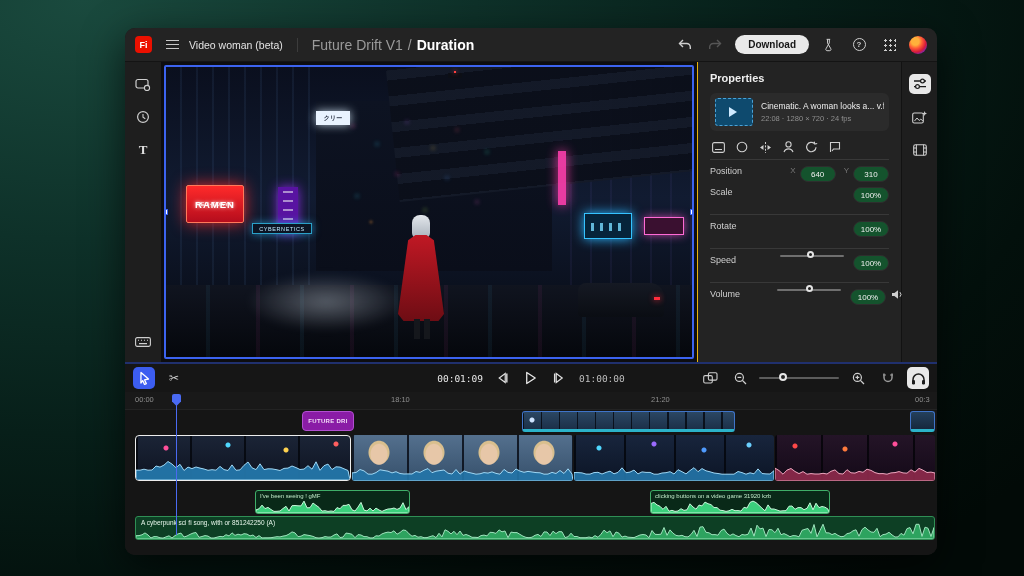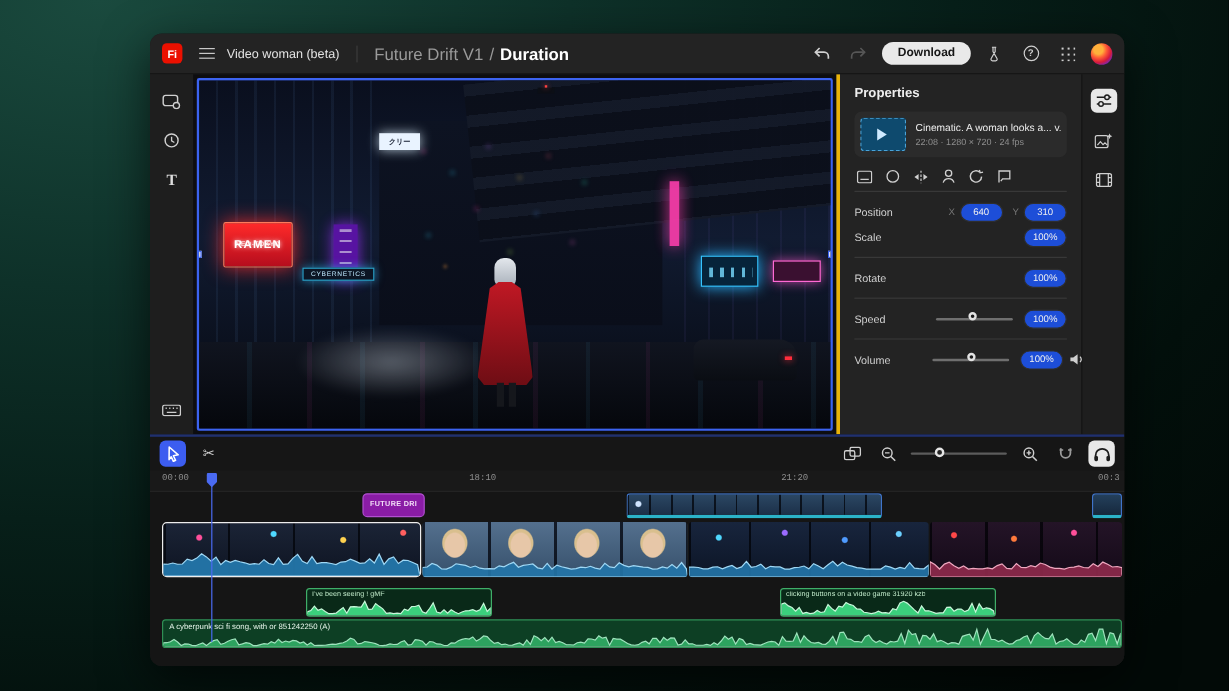--- a/index.html
+++ b/index.html
@@ -73,53 +73,53 @@
   .car::after{content:"";position:absolute;right:4px;top:14px;width:6px;height:3px;background:#ff2d3c;box-shadow:0 0 6px #ff2d3c}
   .hero{left:232px;bottom:18px;width:46px;height:124px}
   .hero .hair{left:14px;top:0;width:18px;height:24px;background:linear-gradient(180deg,#e3e7ec,#a8b0ba);border-radius:8px 8px 6px 6px}
   .hero .cape{left:0;top:20px;width:46px;height:86px;background:linear-gradient(180deg,#c01824,#6e0d14);
     clip-path:polygon(38% 0,62% 0,78% 6%,100% 92%,88% 100%,12% 100%,0 92%,22% 6%);box-shadow:0 0 10px rgba(150,20,30,.5)}
   .hero .legA,.hero .legB{top:104px;width:6px;height:20px;background:#15171c}
   .hero .legA{left:16px}.hero .legB{left:26px}
   .drone{left:282px;top:6px;width:14px;height:5px;background:#0c0f16}
   .drone::after{content:"";position:absolute;left:6px;top:-2px;width:2px;height:2px;background:#ff4040;box-shadow:0 0 4px #ff4040}
   
-  .props{width:204px;background:#232323;border-left:3px solid #eab308;padding:10px 12px 0;color:#ddd;position:relative}
+  .props{width:204px;background:#232323;border-left:1px solid #eab308;padding:10px 12px 0;color:#ddd;position:relative}
   .ptitle{font-size:11px;font-weight:bold;color:#eee;margin-bottom:9px}
   .clipcard{display:flex;gap:8px;background:#2b2b2b;border-radius:6px;padding:5px;align-items:center}
   .clipthumb{width:38px;height:28px;background:#0e4a6e;border-radius:3px;border:1px dashed #4aa3d8;position:relative;flex:none}
   .clipthumb::after{content:"";position:absolute;left:13px;top:8px;border-left:8px solid #cfeaff;border-top:5px solid transparent;border-bottom:5px solid transparent}
   .cliptitle{font-size:8.5px;color:#ededed;white-space:nowrap;overflow:hidden}
   .clipmeta{font-size:7.5px;color:#8f8f8f;margin-top:3px}
   .irow{display:flex;gap:11px;margin:10px 2px 4px;color:#cfcfcf;align-items:center}
   .phr{border:none;border-top:1px solid #383838;margin:6px 0}
-  .prow{display:flex;align-items:center;height:21px;padding-right:18px}
+  .prow{display:flex;align-items:flex-start;height:21px;padding-right:18px}
   .prow .lbl{flex:1;font-size:9px;color:#cfcfcf}
-  .chip{background:#1d4ed8;border:1px solid #2e2e2e;border-radius:9px;width:36px;text-align:center;font-size:8px;color:#f0f0f0;padding:2.5px 0}
+  .chip{background:#14532d;border:1px solid #2e2e2e;border-radius:9px;width:36px;text-align:center;font-size:8px;color:#f0f0f0;padding:2.5px 0}
   .xy{font-size:8px;color:#777;margin:0 4px 0 8px}
   .slider{width:64px;height:2px;background:#6f6f6f;border-radius:1px;position:relative;margin-right:9px}
   .slider .th{position:absolute;top:-4.5px;width:7px;height:7px;border:2px solid #e3e3e3;border-radius:50%;background:#1b1b1b}
   .durval{font-size:8.5px;color:#e5e5e5}
   .spk{width:14px;margin-left:5px;margin-right:-16px;color:#cfcfcf}
   
   .toolbar{position:absolute;top:334px;left:0;right:0;height:30px;background:#161616;border-top:2px solid #20306e;
     display:flex;align-items:center;padding:0 8px;gap:8px}
   .tbtn{width:22px;height:22px;border-radius:5px;display:flex;align-items:center;justify-content:center;color:#d5d5d5}
   .tbtn.blue{background:#3c5df0}
   .tbtn.white{background:#e8e8e8;color:#1c1c1c}
   .tb-center{position:absolute;left:50%;transform:translateX(-50%);display:flex;align-items:center;gap:10px;height:100%}
   .tcode{font-size:9.5px;color:#e8e8e8;font-family:"DejaVu Sans Mono",monospace}
   .tcode.dim{color:#bdbdbd}
   .tb-right{margin-left:auto;display:flex;align-items:center;gap:8px}
   .zslider{width:80px;height:2px;background:#5c5c5c;border-radius:1px;position:relative}
   .zslider .th{position:absolute;left:20px;top:-4.5px;width:8px;height:8px;border:2px solid #e6e6e6;border-radius:50%;background:#242424}
   
   .tl{position:absolute;top:364px;left:0;right:0;bottom:0;background:#151515}
   .ruler{position:absolute;top:0;left:0;right:0;height:18px;background:#191919;border-bottom:1px solid #232323}
-  .tick{position:absolute;top:3px;font-size:7.5px;color:#8f8f8f;font-family:Liberation Mono, monospace}
+  .tick{position:absolute;top:3px;font-size:7.5px;color:#8f8f8f;font-family:Liberation Sans, sans-serif}
   .tracks{position:absolute;top:18px;left:0;right:0;bottom:0}
   .clip{position:absolute;border-radius:3px;overflow:hidden}
   .wave{position:absolute;left:0;right:0;bottom:0}
   .txtclip{left:177px;top:1px;width:52px;height:20px;background:#8a1ca6;border:1px solid #b14fd0;color:#f3def8;
     font-size:6px;font-weight:bold;letter-spacing:.3px;display:flex;align-items:center;justify-content:center;border-radius:4px}
   .ovlA{left:397px;top:1px;width:213px;height:21px;border:1px solid #3f74c9;border-bottom:3px solid #2bb3c9;
     background:linear-gradient(180deg,#2b4763,#1c3049);
     background-image:repeating-linear-gradient(90deg,rgba(6,10,18,.85) 0 1.5px,transparent 1.5px 18px),
       radial-gradient(circle 2px at 9px 8px,#cfe4ff 0 2px,transparent 3px),
       linear-gradient(180deg,#2b4763,#1c3049)}
@@ -374,20 +374,41 @@
     <div class="toolbar">
       <div class="tbtn blue">
         <svg width="13" height="14">
             <path d="M3 1.5 10.5 8l-4 .8 1.8 3.8-1.8.9L4.7 9.6 2.9 12z" stroke="#fff" fill="none" stroke-width="1.3" stroke-linejoin="round"></path>
           </svg>
       </div>
       <div class="tbtn">
         <span style="font-size:12px;color:#cfcfcf;font-family:'DejaVu Sans',sans-serif">✂</span>
       </div>
 
+      <div class="tb-center">
+        <span class="tcode">00:01:09</span>
+        <span class="tbtn" style="width:18px">
+          <svg width="13" height="12">
+              <path d="M10 1.5 4 6l6 4.5z" stroke="#dedede" fill="none" stroke-width="1.2"></path>
+              <path d="M11.6 1.5v9" stroke="#dedede" stroke-width="1.4"></path>
+            </svg>
+        </span>
+        <span class="tbtn" style="width:20px">
+          <svg width="13" height="14">
+              <path d="M2.5 1.5 11 7l-8.5 5.5z" stroke="#e8e8e8" fill="none" stroke-width="1.3" stroke-linejoin="round"></path>
+            </svg>
+        </span>
+        <span class="tbtn" style="width:18px">
+          <svg width="13" height="12">
+              <path d="M3 1.5 9 6l-6 4.5z" stroke="#dedede" fill="none" stroke-width="1.2"></path>
+              <path d="M1.4 1.5v9" stroke="#dedede" stroke-width="1.4"></path>
+            </svg>
+        </span>
+        <span class="tcode dim">01:00:00</span>
+      </div>
 
       <div class="tb-right">
         <span class="tbtn">
           <svg width="15" height="12">
               <rect x=".7" y="3.6" width="8.6" height="7.4" rx="1.4" stroke="#cfcfcf" fill="none" stroke-width="1.1"></rect>
               <rect x="5.4" y=".7" width="8.6" height="7.4" rx="1.4" stroke="#cfcfcf" fill="none" stroke-width="1.1"></rect>
             </svg>
         </span>
         <span class="tbtn">
           <svg width="13" height="13">

